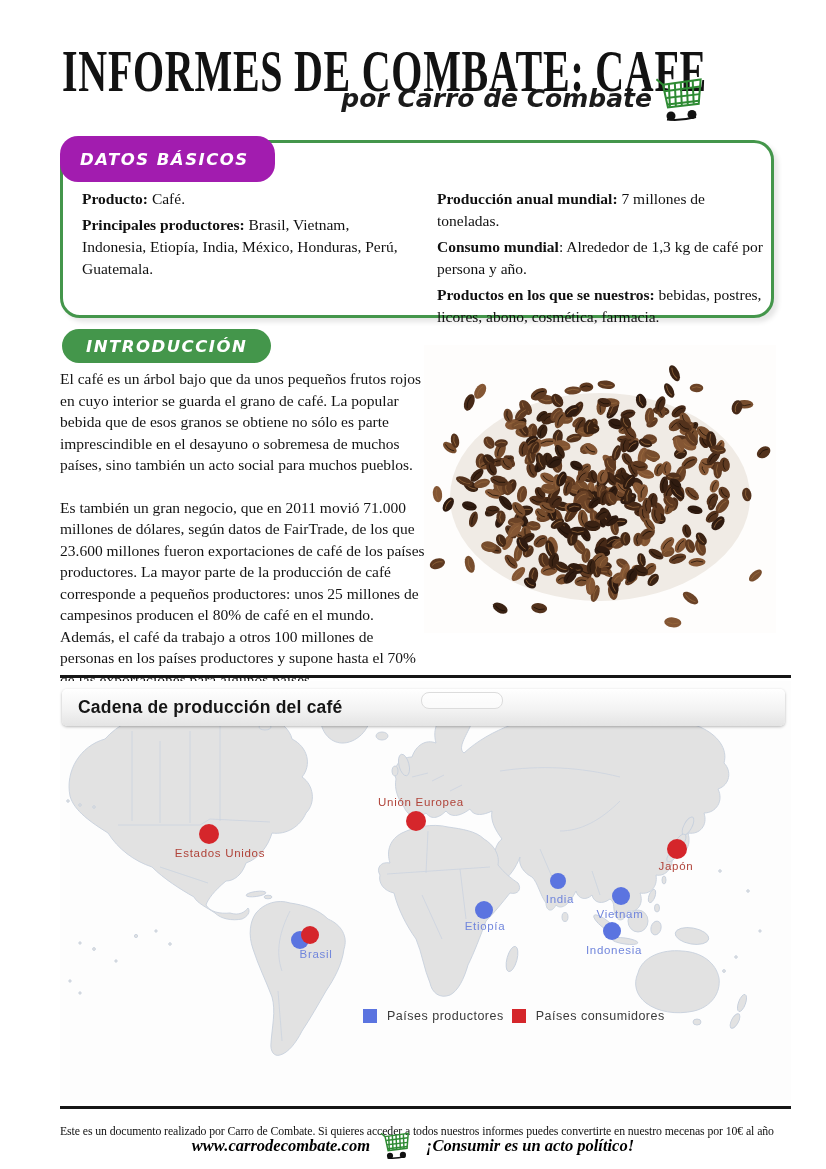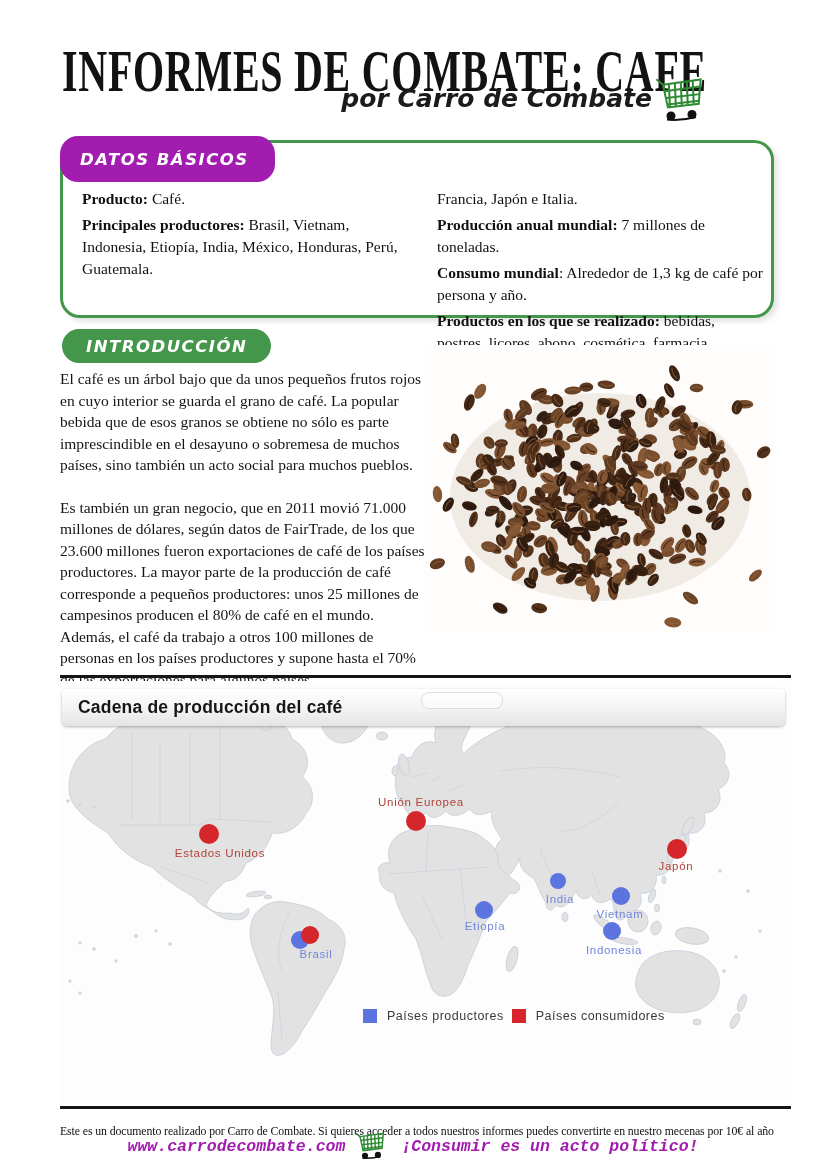--- a/index.html
+++ b/index.html
@@ -58,22 +58,22 @@
   .legend{position:absolute;left:303px;top:328px;display:flex;flex-direction:row;gap:8px;}
   .legend-row{display:flex;align-items:center;gap:10px;}
   .legend-sw{width:14px;height:14px;}
   .legend-lb{font-family:"Liberation Sans",sans-serif;font-size:12.5px;letter-spacing:.5px;color:#3a3a3a;}
 
   
   .foot-note{position:absolute;left:60px;top:1112px;width:731px;font-size:11.8px;
              letter-spacing:-.1px;white-space:nowrap;color:#101010;}
   .foot-green{position:absolute;left:0;top:1130px;width:826px;display:flex;
               justify-content:center;align-items:center;gap:10px;}
-  .green-script{font-family:Liberation Mono, monospace;font-style:italic;font-weight:bold;
-                font-size:16.5px;color:#a21caf;}
+  .green-script{font-family:Liberation Serif, serif;font-style:italic;font-weight:bold;
+                font-size:16.5px;color:#000000;}
   .cart-ftr{width:36px;height:32px;}
 </style>
 </head>
 <body>
 
 <div class="page">
 
   <h1 class="title">INFORMES DE COMBATE: CAFE</h1>
   <div class="byline">por Carro de Combate</div>
   <svg class="cart-hdr" viewBox="0 0 56 52">
@@ -91,24 +91,23 @@
   <section class="datos-box"></section>
   <div class="tab">
     <span class="gr-label">DATOS BÁSICOS</span>
   </div>
   <div class="datos-cols">
     <div class="dcol">
       <p><span class="dlabel">Producto:</span><span> Café.</span></p>
       <p><span class="dlabel">Principales productores:</span><span> Brasil, Vietnam, Indonesia, Etiopía, India, México, Honduras, Perú, Guatemala.</span></p>
     </div>
     <div class="dcol">
-      <p><span class="dlabel"></span><span>Francia, Japón e Italia.</span></p>
       <p><span class="dlabel">Producción anual mundial:</span><span> 7 millones de toneladas.</span></p>
       <p><span class="dlabel">Consumo mundial</span><span>: Alrededor de 1,3 kg de café por persona y año.</span></p>
-      <p><span class="dlabel">Productos en los que se realizado:</span><span> bebidas, postres, licores, abono, cosmética, farmacia.</span></p>
+      <p><span class="dlabel">Productos en los que se nuestros:</span><span> bebidas, postres, licores, abono, cosmética, farmacia.</span></p>
     </div>
   </div>
 
   <div class="pill">
     <span class="gr-label">INTRODUCCIÓN</span>
   </div>
   <div class="intro-text">
     <p>El café es un árbol bajo que da unos pequeños frutos rojos en cuyo interior se guarda el grano de café. La popular bebida que de esos granos se obtiene no sólo es parte imprescindible en el desayuno o sobremesa de muchos países, sino también un acto social para muchos pueblos.</p>
     <p>Es también un gran negocio, que en 2011 movió 71.000 millones de dólares, según datos de FairTrade, de los que 23.600 millones fueron exportaciones de café de los países productores. La mayor parte de la producción de café corresponde a pequeños productores: unos 25 millones de campesinos producen el 80% de café en el mundo. Además, el café da trabajo a otros 100 millones de personas en los países productores y supone hasta el 70% de las exportaciones para algunos países.</p>
   </div>

